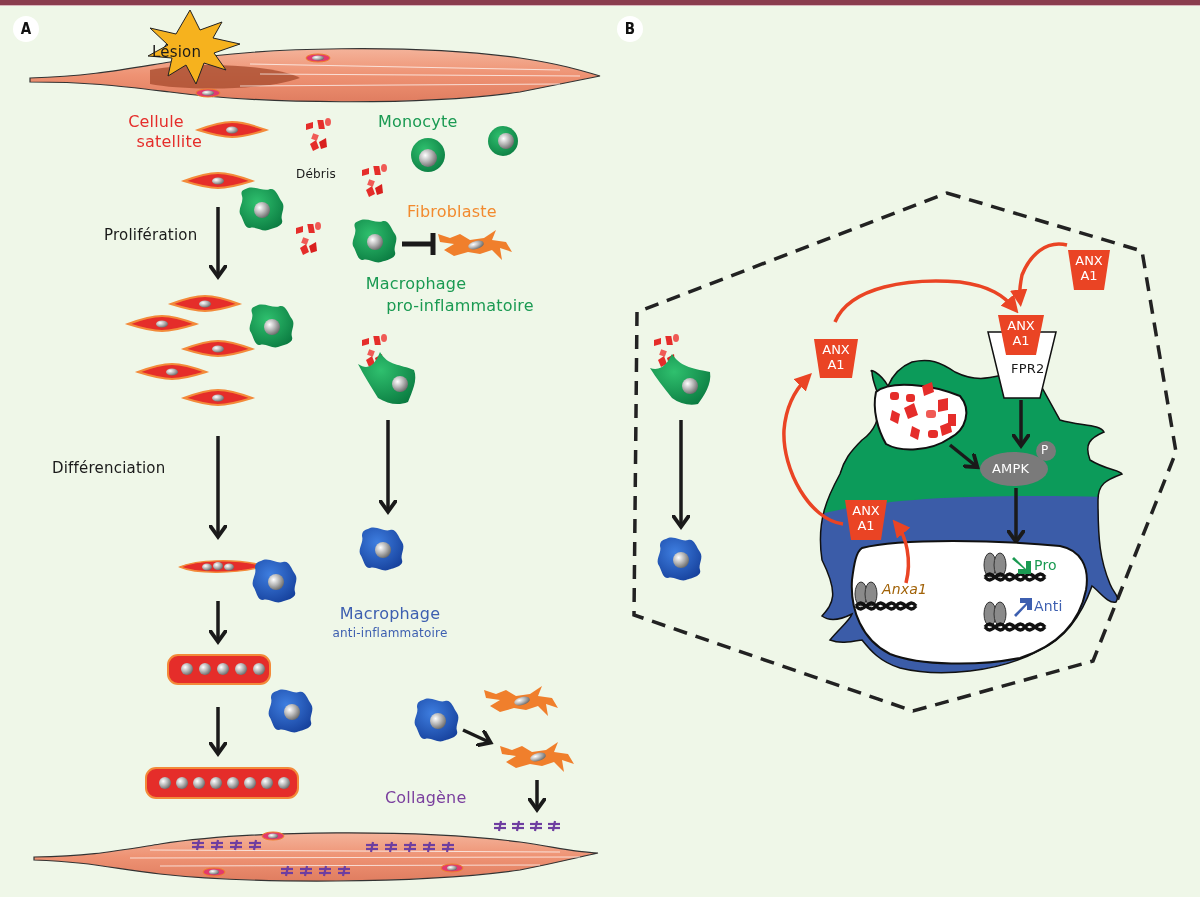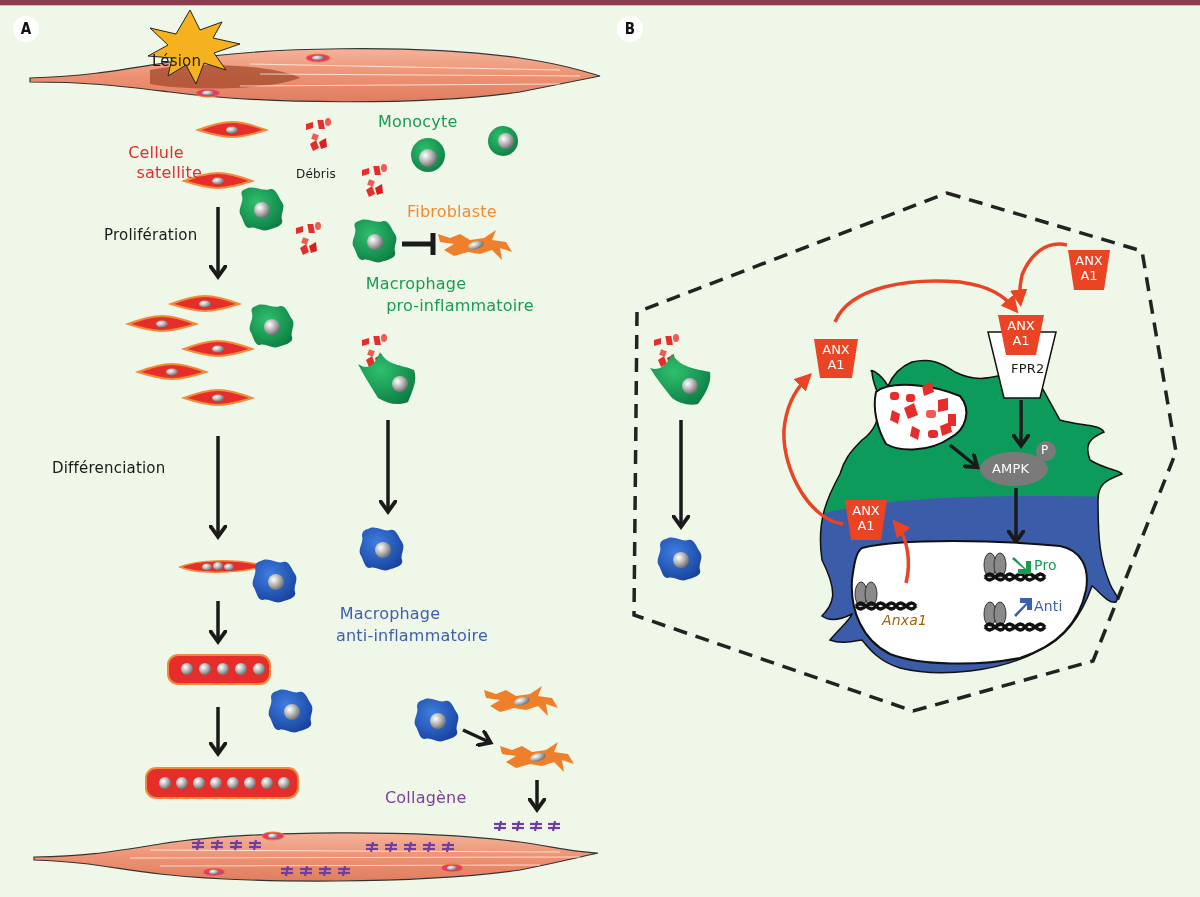--- a/index.html
+++ b/index.html
@@ -2,21 +2,21 @@
 <html><head>
 <meta charset="utf-8">
 <style>
   html,body{margin:0;padding:0;}
   body{width:1200px;height:897px;background:#eff7e8;position:relative;overflow:hidden;font-family:"DejaVu Sans",sans-serif;}
   .topbar{position:absolute;left:0;top:0;width:1200px;height:5px;background:#8a3d4e;}
   .topbar2{position:absolute;left:0;top:5px;width:1200px;height:1px;background:#d9b5bd;}
   svg.main{position:absolute;left:0;top:0;}
   .lbl{position:absolute;white-space:nowrap;font-family:"DejaVu Sans",sans-serif;letter-spacing:0.2px;}
   .panel-letter{position:absolute;width:26px;height:26px;border-radius:50%;background:#fff;color:#111;font-weight:bold;font-size:15px;text-align:center;line-height:26px;font-family:"DejaVu Sans Condensed","DejaVu Sans",sans-serif;}
-  .red{color:#e52d2a;margin-top:31px;}
+  .red{color:#e52d2a;}
   .green{color:#1a9a52;}
   .orange{color:#f28a2e;}
   .blue{color:#3d5fb0;}
   .purple{color:#7a3f9e;}
   .black{color:#1a1a1a;}
   .anx{position:absolute;color:#fff;font-size:13px;line-height:15px;text-align:center;width:40px;}
 </style>
 </head>
 <body>
 
@@ -300,32 +300,32 @@
 
   <path d="M906,583 C912,560 906,536 897,525" fill="none" stroke="#ea4424" stroke-width="3.5" marker-end="url(#arrowRed)"></path>
   <path d="M843,524 C810,520 782,470 784,430 C786,405 795,390 807,378" fill="none" stroke="#ea4424" stroke-width="3.5" marker-end="url(#arrowRed)"></path>
   <path d="M835,322 C850,286 910,278 960,282 C990,286 1004,296 1014,308" fill="none" stroke="#ea4424" stroke-width="3.5" marker-end="url(#arrowRed)"></path>
   <path d="M1067,245 C1046,240 1030,255 1022,275 C1020,285 1019,292 1020,300" fill="none" stroke="#ea4424" stroke-width="3.5" marker-end="url(#arrowRed)"></path>
 </svg>
 
 <div class="panel-letter" style="left:13px;top:16px;">A</div>
 <div class="panel-letter" style="left:617px;top:16px;">B</div>
 
-<div class="lbl black" style="left:152px;top:43px;font-size:15px;margin-top:9px;">Lésion</div>
+<div class="lbl black" style="left:152px;top:43px;font-size:15px;">Lésion</div>
 <div class="lbl red" style="left:118px;top:112px;font-size:16px;width:76px;text-align:center;">Cellule</div>
 <div class="lbl red" style="left:110px;top:132px;font-size:16px;width:92px;text-align:right;">satellite</div>
 <div class="lbl green" style="left:378px;top:112px;font-size:16px;">Monocyte</div>
 <div class="lbl black" style="left:296px;top:167px;font-size:12px;">Débris</div>
 <div class="lbl orange" style="left:407px;top:202px;font-size:16px;">Fibroblaste</div>
 <div class="lbl black" style="left:80px;top:226px;font-size:15px;margin-left:24px;">Prolifération</div>
 <div class="lbl green" style="left:361px;top:274px;font-size:16px;width:110px;text-align:center;">Macrophage</div>
 <div class="lbl green" style="left:340px;top:296px;font-size:16px;width:152px;text-align:center;margin-left:44px;">pro-inflammatoire</div>
 <div class="lbl black" style="left:52px;top:459px;font-size:15px;">Différenciation</div>
 <div class="lbl blue" style="left:335px;top:604px;font-size:16px;width:110px;text-align:center;">Macrophage</div>
-<div class="lbl blue" style="left:308px;top:626px;font-size:16px;width:164px;text-align:center;margin-left:22px;">anti-inflammatoire</div>
+<div class="lbl blue" style="left:308px;top:626px;font-size:12px;width:164px;text-align:center;">anti-inflammatoire</div>
 <div class="lbl purple" style="left:385px;top:788px;font-size:16px;">Collagène</div>
 
 <div class="anx" style="left:816px;top:342px;"><span>ANX</span><br><span>A1</span></div>
 <div class="anx" style="left:1001px;top:318px;"><span>ANX</span><br><span>A1</span></div>
 <div class="anx" style="left:1069px;top:253px;"><span>ANX</span><br><span>A1</span></div>
 <div class="anx" style="left:846px;top:503px;"><span>ANX</span><br><span>A1</span></div>
 
 <div class="lbl black" style="left:1003px;top:361px;font-size:13px;margin-left:8px;">FPR2</div>
 <div class="lbl" style="left:992px;top:461px;font-size:13px;color:#fff;">AMPK</div>
 <div class="lbl" style="left:1041px;top:443px;font-size:12px;color:#fff;">P</div>

